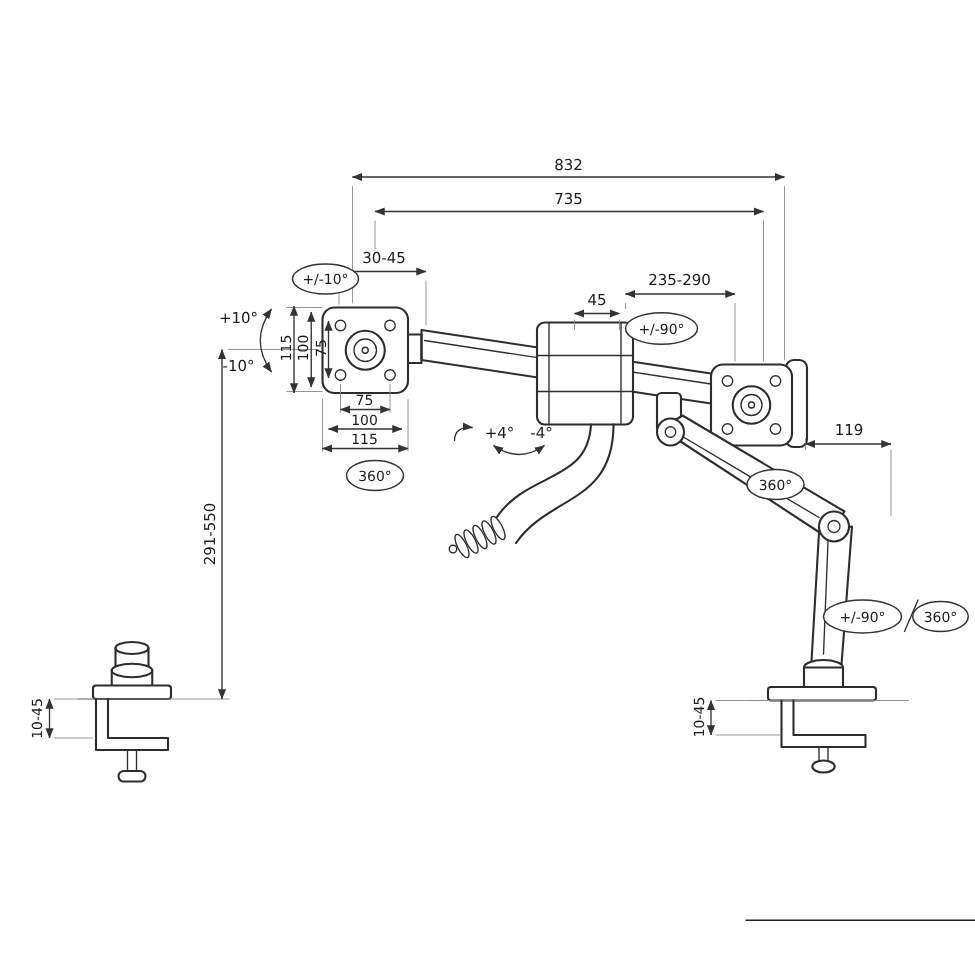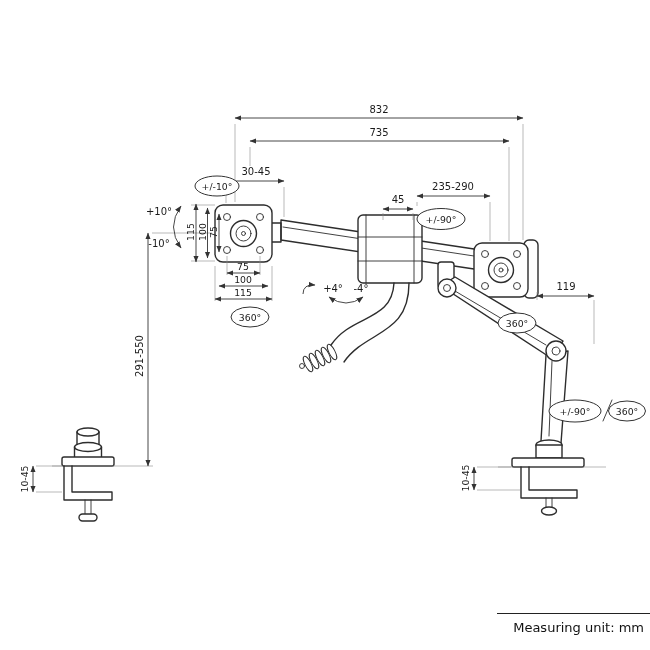--- a/index.html
+++ b/index.html
@@ -182,14 +182,13 @@
 
     <line class="dim" x1="33" y1="466" x2="33" y2="492" marker-start="url(#arw)" marker-end="url(#arw)"></line>
     <text class="t ts" transform="rotate(-90 28 479)" x="28" y="479">10-45</text>
 
     <line class="dim" x1="474" y1="467" x2="474" y2="490" marker-start="url(#arw)" marker-end="url(#arw)"></line>
     <text class="t ts" transform="rotate(-90 469 478)" x="469" y="478">10-45</text>
   </g>
 </svg>
 
   <div class="unit-line"></div>
-  <div class="unit">Measuring unit: mm</div>
 </div>
 
 </body></html>

